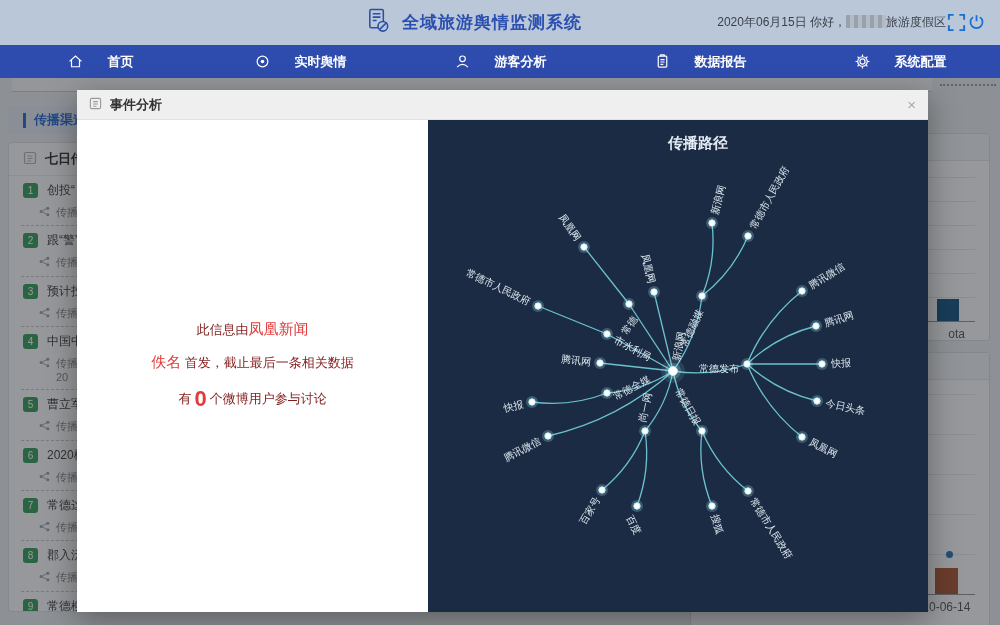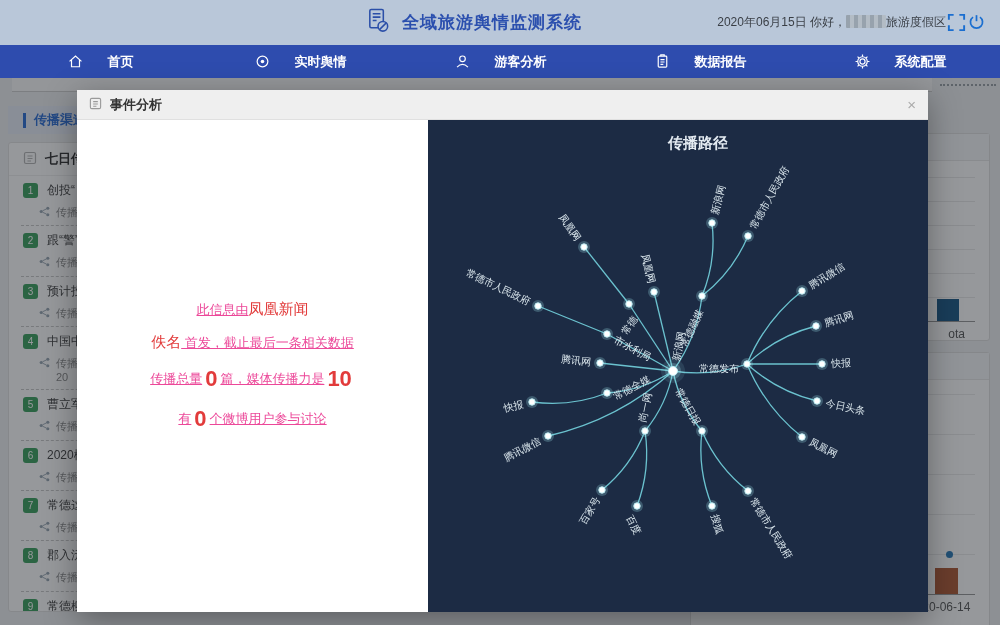--- a/index.html
+++ b/index.html
@@ -57,21 +57,21 @@
          box-shadow:0 8px 30px rgba(0,0,0,.35);}
   .modal-head{height:30px;background:#efefef;border-bottom:1px solid #e0e0e0;display:flex;
               align-items:center;padding:8px 12px;gap:8px;box-sizing:border-box;}
   .modal-title{font-size:13px;font-weight:bold;color:#333;}
   .modal-close{margin-left:auto;color:#aaa;font-size:15px;cursor:pointer;line-height:1;}
   .modal-body{position:absolute;top:30px;left:0;right:0;bottom:0;display:flex;}
   .pane-left{width:351px;background:#fff;display:flex;align-items:center;justify-content:center;}
   .summary{text-align:center;}
   .sum-line{margin:14px 0;white-space:nowrap;}
   .sum-line span{vertical-align:middle;}
-  .seg-n{font-size:13px;color:#ec4899;text-decoration:underline;}
+  .seg-n{font-size:13px;color:#7f1d1d;}
   .seg-r{font-size:15px;color:#e23b3b;}
   .seg-R{font-size:22px;color:#e23b3b;margin:0 3px;font-weight:bold;}
   .pane-right{flex:1;background:#1c2b44;position:relative;overflow:hidden;}
   .graph-svg{position:absolute;left:0;top:0;}
 </style>
 </head>
 <body>
 
 <div id="app">
 
@@ -344,21 +344,20 @@
         </svg>
       </span>
       <span class="modal-title">事件分析</span>
       <span class="modal-close">×</span>
     </div>
     <div class="modal-body">
       <div class="pane-left">
         <div class="summary" id="summaryBox">
             <div class="sum-line"><span class="seg-n">此信息由</span><span class="seg-r">凤凰新闻</span></div>
             <div class="sum-line"><span class="seg-r">佚名</span><span class="seg-n"> 首发，截止最后一条相关数据</span></div>
-            <div class="sum-line"><span class="seg-n">传播总量</span><span class="seg-R">0</span><span class="seg-n">篇，媒体传播力是</span><span class="seg-R">10</span></div>
             <div class="sum-line"><span class="seg-n">有</span><span class="seg-R">0</span><span class="seg-n">个微博用户参与讨论</span></div>
           </div>
       </div>
       <div class="pane-right">
         <svg class="graph-svg" id="graphSvg" width="500" height="492" viewBox="0 0 500 492">
             <path d="M245 251 Q269.25 217.27 274 176" fill="none" stroke="#79dde8" stroke-width="1.3" stroke-opacity="0.85"></path>
             <path d="M274 176 Q288.49 140.8 284 103" fill="none" stroke="#79dde8" stroke-width="1.3" stroke-opacity="0.85"></path>
             <path d="M274 176 Q304.8 151.98 320 116" fill="none" stroke="#79dde8" stroke-width="1.3" stroke-opacity="0.85"></path>
             <path d="M245 251 Q235.5 211.5 226 172" fill="none" stroke="#79dde8" stroke-width="1.3" stroke-opacity="0.85"></path>
             <path d="M245 251 Q223 217.5 201 184" fill="none" stroke="#79dde8" stroke-width="1.3" stroke-opacity="0.85"></path>

